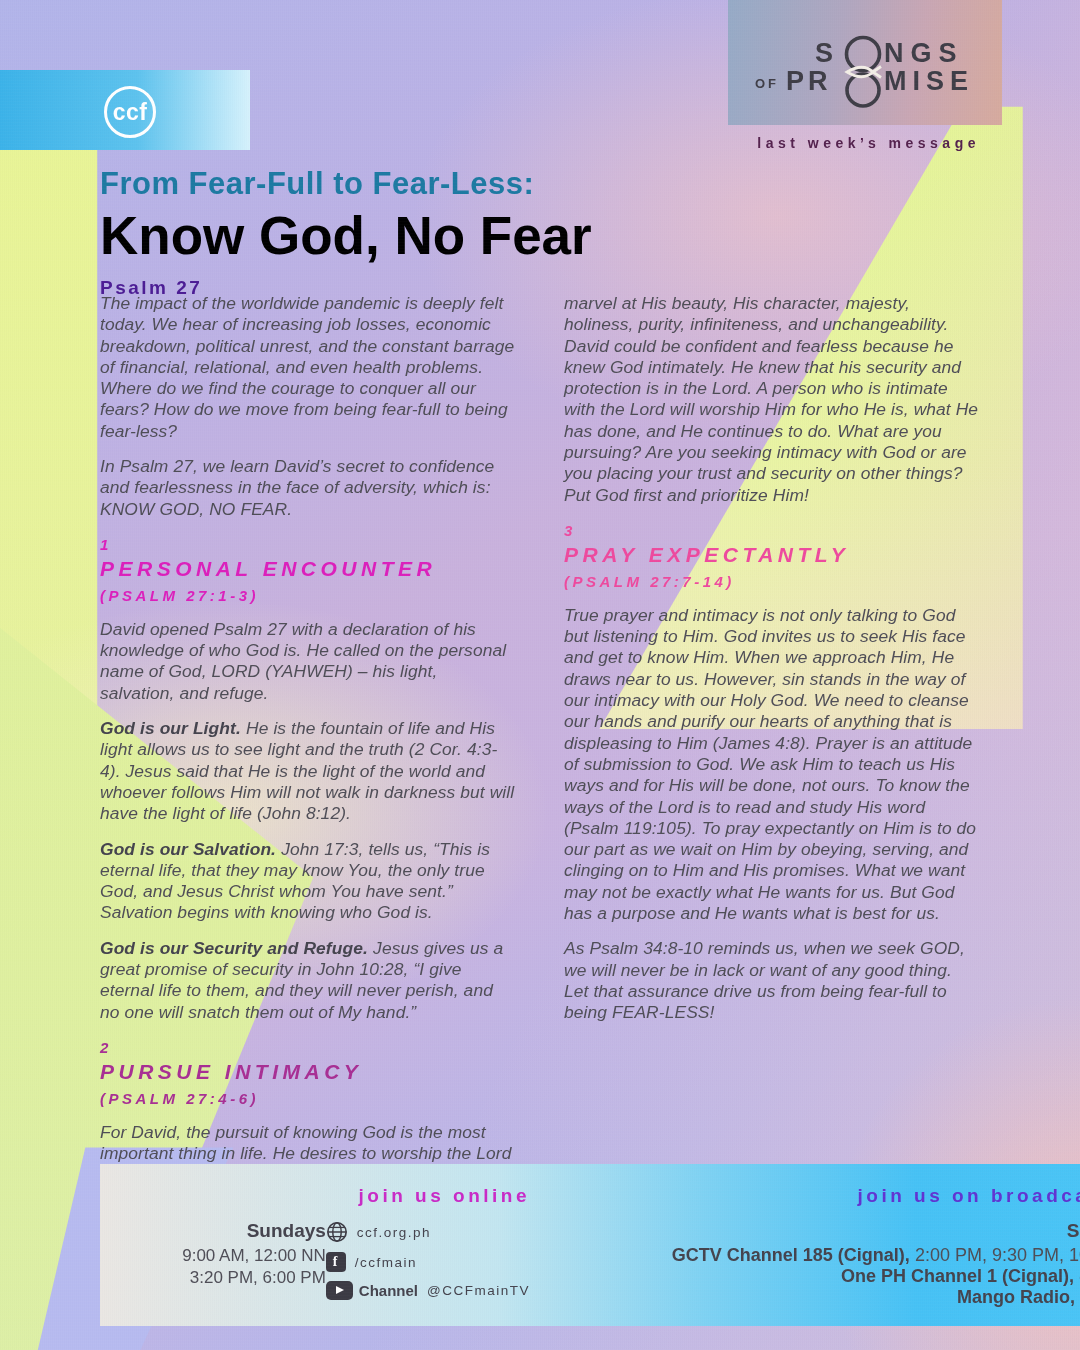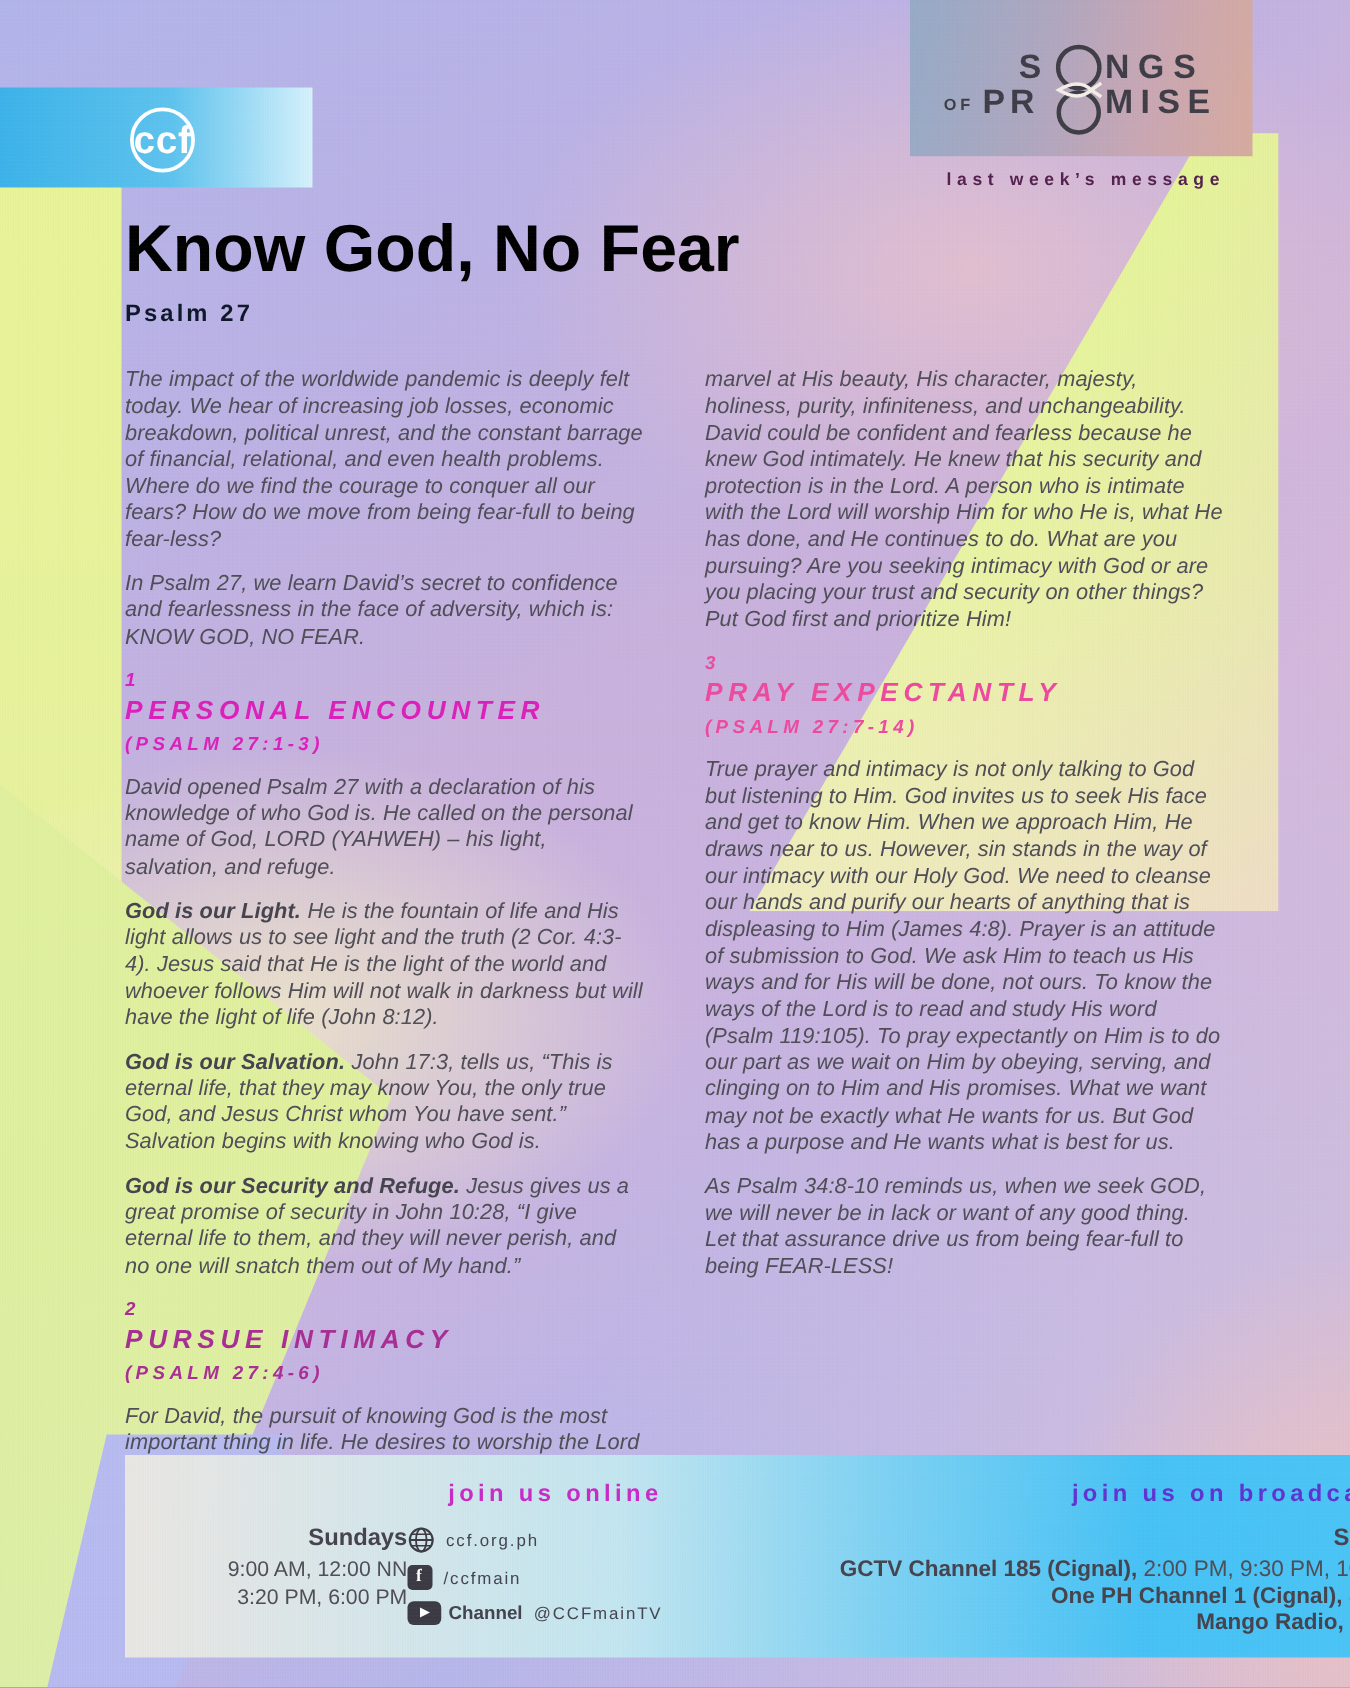--- a/index.html
+++ b/index.html
@@ -21,39 +21,39 @@
   .bg-lav-wedge{background:#b7bbf0;clip-path:polygon(7.9% 85%,21.6% 85%,13% 100%,3.5% 100%);}
   .grain{position:absolute;inset:0;z-index:6;pointer-events:none;opacity:.5;
      background:repeating-linear-gradient(0deg, rgba(255,255,255,.03) 0 1px, rgba(0,0,0,0) 1px 3px),
                 repeating-linear-gradient(90deg, rgba(60,40,90,.025) 0 1px, rgba(0,0,0,0) 1px 2px);}
   .content{position:absolute;inset:0;z-index:2;}
   
   .ccf-band{position:absolute;left:0;top:70px;width:250px;height:80px;
      background:linear-gradient(90deg,#3cb3e9 0%,#5ec3ee 55%,#d6f2fc 100%);}
   .ccf-circle{position:absolute;left:104px;top:16px;width:52px;height:52px;border:3.5px solid #fff;
      border-radius:50%;box-sizing:border-box;display:flex;align-items:center;justify-content:center;}
-  .ccf-circle span{color:#fff;font-size:31px;font-weight:bold;letter-spacing:.5px;}
+  .ccf-circle span{color:#fff;font-size:23px;font-weight:bold;letter-spacing:.5px;}
   
   .sop-panel{position:absolute;left:728px;top:0;width:274px;height:125px;
      background:linear-gradient(100deg,#96abc7 0%,#b0a7c0 40%,#c9a7b4 68%,#d7ab9e 100%);}
   .sop-logo{position:absolute;left:27px;top:37px;width:224px;height:70px;color:#3f3e47;font-weight:bold;}
   .sop-logo span{position:absolute;line-height:1;}
   .l-s{left:60px;top:3px;font-size:27px;}
   .l-ngs{left:129px;top:3px;font-size:27px;letter-spacing:7px;}
   .l-of{left:0;top:40px;font-size:13px;letter-spacing:3px;}
   .l-pr{left:31px;top:31px;font-size:27px;letter-spacing:4px;}
   .l-mise{left:129px;top:31px;font-size:27px;letter-spacing:6px;}
   .sop-oo{position:absolute;left:88px;top:-7px;}
   .sop-tagline{position:absolute;right:100px;top:135px;font-size:14px;font-weight:bold;
      letter-spacing:4.5px;color:#54224e;}
   
   .title-block{position:absolute;left:100px;top:166px;}
   .title-kicker{font-size:31px;font-weight:bold;color:#1d7aa2;letter-spacing:.5px;}
   .title-main{font-size:53px;font-weight:bold;color:#000000;letter-spacing:0;margin-top:3px;}
-  .title-ref{font-size:19px;font-weight:bold;color:#0f172a;letter-spacing:2.5px;margin-top:11px;}
+  .title-ref{font-size:19px;font-weight:bold;color:#4c1d95;letter-spacing:2.5px;margin-top:11px;}
   
   .columns{position:absolute;left:100px;top:293px;width:880px;display:flex;gap:48px;font-style:italic;}
   .col{width:416px;font-size:17.4px;line-height:21.3px;letter-spacing:.1px;}
   .col p{margin:0 0 14px 0;}
   .lead{font-weight:bold;color:#45444e;margin-right:.3em;text-align:right;}
   .sec{margin:7px 0 13px 0;font-weight:bold;}
   .sec .sec-num{font-size:15px;letter-spacing:1px;}
   .sec .sec-title{font-size:21px;letter-spacing:4.5px;margin-top:3px;}
   .sec .sec-ref{font-size:15px;letter-spacing:3.5px;margin-top:5px;}
   .sec-1{color:#dc20bc;} .sec-2{color:#a82f94;} .sec-3{color:#ee4a9e;}
@@ -116,20 +116,21 @@
           <circle cx="20" cy="24" r="16.5" fill="none" stroke="#3f3e47" stroke-width="3.6"></circle>
           <circle cx="20" cy="60" r="16" fill="none" stroke="#3f3e47" stroke-width="3.6"></circle>
           <path d="M4 42 Q 20 32.5 30 42 Q 20 51.5 4 42 Z" fill="none" stroke="#f3eee6" stroke-width="2.8"></path>
           <path d="M30 42 L38 36.5 M30 42 L38 47.5" fill="none" stroke="#f3eee6" stroke-width="2.8"></path>
         </svg>
       </div>
     </div>
     <div class="sop-tagline">last week’s message</div>
 
     <div class="title-block">
+      <div class="title-kicker">From Fear-Full to Fear-Less:</div>
       <div class="title-main">Know God, No Fear</div>
       <div class="title-ref">Psalm 27</div>
     </div>
 
     <div class="columns">
       <div class="col">
         <p>The impact of the worldwide pandemic is deeply felt today. We hear of increasing job losses, economic breakdown, political unrest, and the constant barrage of financial, relational, and even health problems. Where do we find the courage to conquer all our fears? How do we move from being fear-full to being fear-less?</p>
         <p>In Psalm 27, we learn David’s secret to confidence and fearlessness in the face of adversity, which is: KNOW GOD, NO FEAR.</p>
         <div class="sec sec-1">
           <div class="sec-num">1</div>

